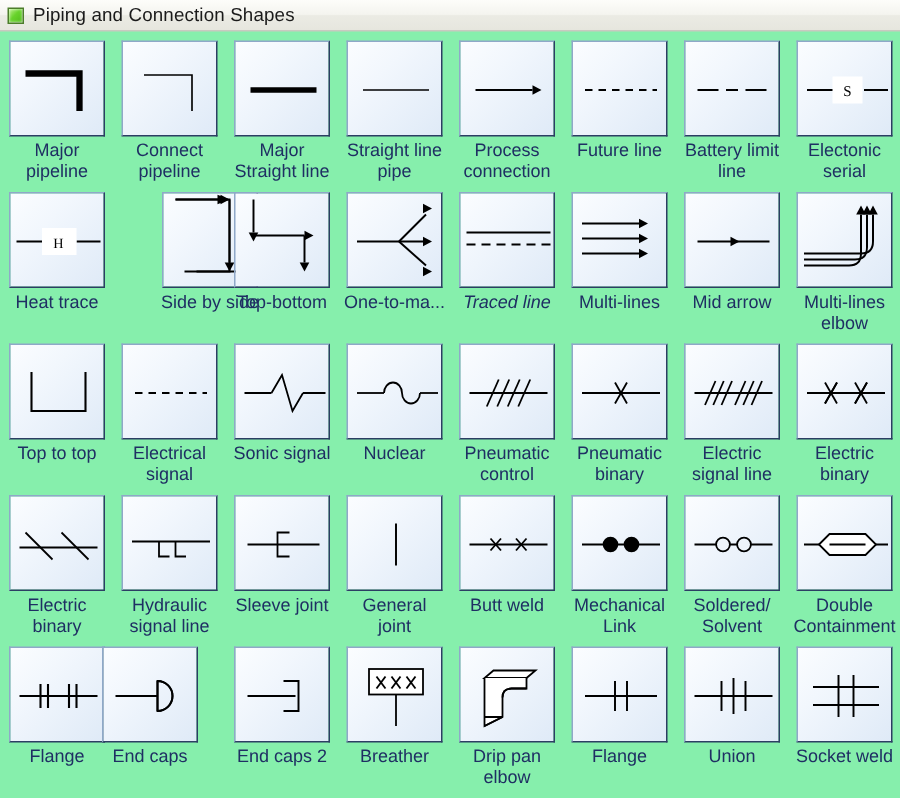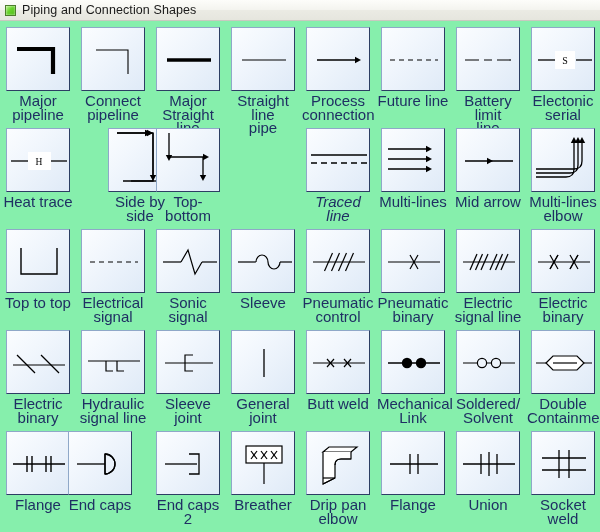--- a/index.html
+++ b/index.html
@@ -42,21 +42,21 @@
     width:64px;height:64px;box-sizing:border-box;
     background:linear-gradient(to bottom right,#fbfdff 0%,#f2f7fd 35%,#dfeaf7 100%);
     border:1px solid #8fa8c8;
     border-right-color:#2c3e63;border-bottom-color:#2c3e63;
     box-shadow:0 0 0 0 rgba(0,0,0,0);
     position:relative;flex:none;
   }
   .tile svg{display:block;position:absolute;left:0;top:0;}
   .label{
     margin-top:3px;width:72px;text-align:center;
-    font-size:15px;line-height:13.5px;color:#1f2f63;
+    font-size:12px;line-height:13.5px;color:#1f2f63;
     white-space:pre-line;
   }
 </style>
 </head>
 <body>
 
 <div id="app">
 
   <div class="titlebar">
     <div class="title-icon"></div>
@@ -171,20 +171,34 @@
             <path d="M12 4 V26" stroke-width="1.3"></path>
             <path d="M12 32 L8.8 26 L15.2 26 Z" fill="#000" stroke="none"></path>
             <path d="M12 28 H46" stroke-width="1.3"></path>
             <path d="M52 28 L46 24.8 L46 31.2 Z" fill="#000" stroke="none"></path>
             <path d="M46 28 V46" stroke-width="1.3"></path>
             <path d="M46 52 L42.8 46 L49.2 46 Z" fill="#000" stroke="none"></path>
           </svg>
         </div>
         <div class="label">Top-bottom</div>
       </div>
+      <div class="cell" style="left: 231px; top: 107px;">
+        <div class="tile">
+          <svg width="64" height="64" viewBox="0 0 64 64" stroke="#000" fill="none" stroke-width="1.2" shape-rendering="geometricPrecision">
+            <line x1="6" y1="32" x2="34" y2="32" stroke-width="1.3"></line>
+            <line x1="34" y1="32" x2="52" y2="14" stroke-width="1.3"></line>
+            <path d="M56 10 L50 6.8 L50 13.2 Z" fill="#000" stroke="none"></path>
+            <line x1="34" y1="32" x2="50" y2="32" stroke-width="1.3"></line>
+            <path d="M56 32 L50 28.8 L50 35.2 Z" fill="#000" stroke="none"></path>
+            <line x1="34" y1="32" x2="52" y2="48" stroke-width="1.3"></line>
+            <path d="M56 52 L50 48.8 L50 55.2 Z" fill="#000" stroke="none"></path>
+          </svg>
+        </div>
+        <div class="label">One-to-ma...</div>
+      </div>
       <div class="cell" style="left: 306px; top: 107px; font-style: italic;">
         <div class="tile">
           <svg width="64" height="64" viewBox="0 0 64 64" stroke="#000" fill="none" stroke-width="1.2" shape-rendering="geometricPrecision">
             <line x1="4" y1="26" x2="60" y2="26" stroke-width="1.3"></line>
             <line x1="4" y1="34" x2="60" y2="34" stroke-width="1.3" stroke-dasharray="6,4"></line>
           </svg>
         </div>
         <div class="label">Traced line</div>
       </div>
       <div class="cell" style="left: 381px; top: 107px;">
@@ -251,21 +265,21 @@
         <div class="label">Sonic signal</div>
       </div>
       <div class="cell" style="left: 231px; top: 208px;">
         <div class="tile">
           <svg width="64" height="64" viewBox="0 0 64 64" stroke="#000" fill="none" stroke-width="1.2" shape-rendering="geometricPrecision">
             <line x1="6" y1="32" x2="24" y2="32" stroke-width="1.2"></line>
             <path d="M24 32 A6 7 0 0 1 36 32 A6 7 0 0 0 48 32" stroke-width="1.2"></path>
             <line x1="48" y1="32" x2="60" y2="32" stroke-width="1.2"></line>
           </svg>
         </div>
-        <div class="label">Sleeve</div>
+        <div class="label">Nuclear</div>
       </div>
       <div class="cell" style="left: 306px; top: 208px;">
         <div class="tile">
           <svg width="64" height="64" viewBox="0 0 64 64" stroke="#000" fill="none" stroke-width="1.2" shape-rendering="geometricPrecision">
             <line x1="6" y1="32" x2="58" y2="32" stroke-width="1.2"></line>
             <line x1="17.5" y1="41" x2="25.5" y2="23"></line>
             <line x1="24.5" y1="41" x2="32.5" y2="23"></line>
             <line x1="31.5" y1="41" x2="39.5" y2="23"></line>
             <line x1="38.5" y1="41" x2="46.5" y2="23"></line>
           </svg>

